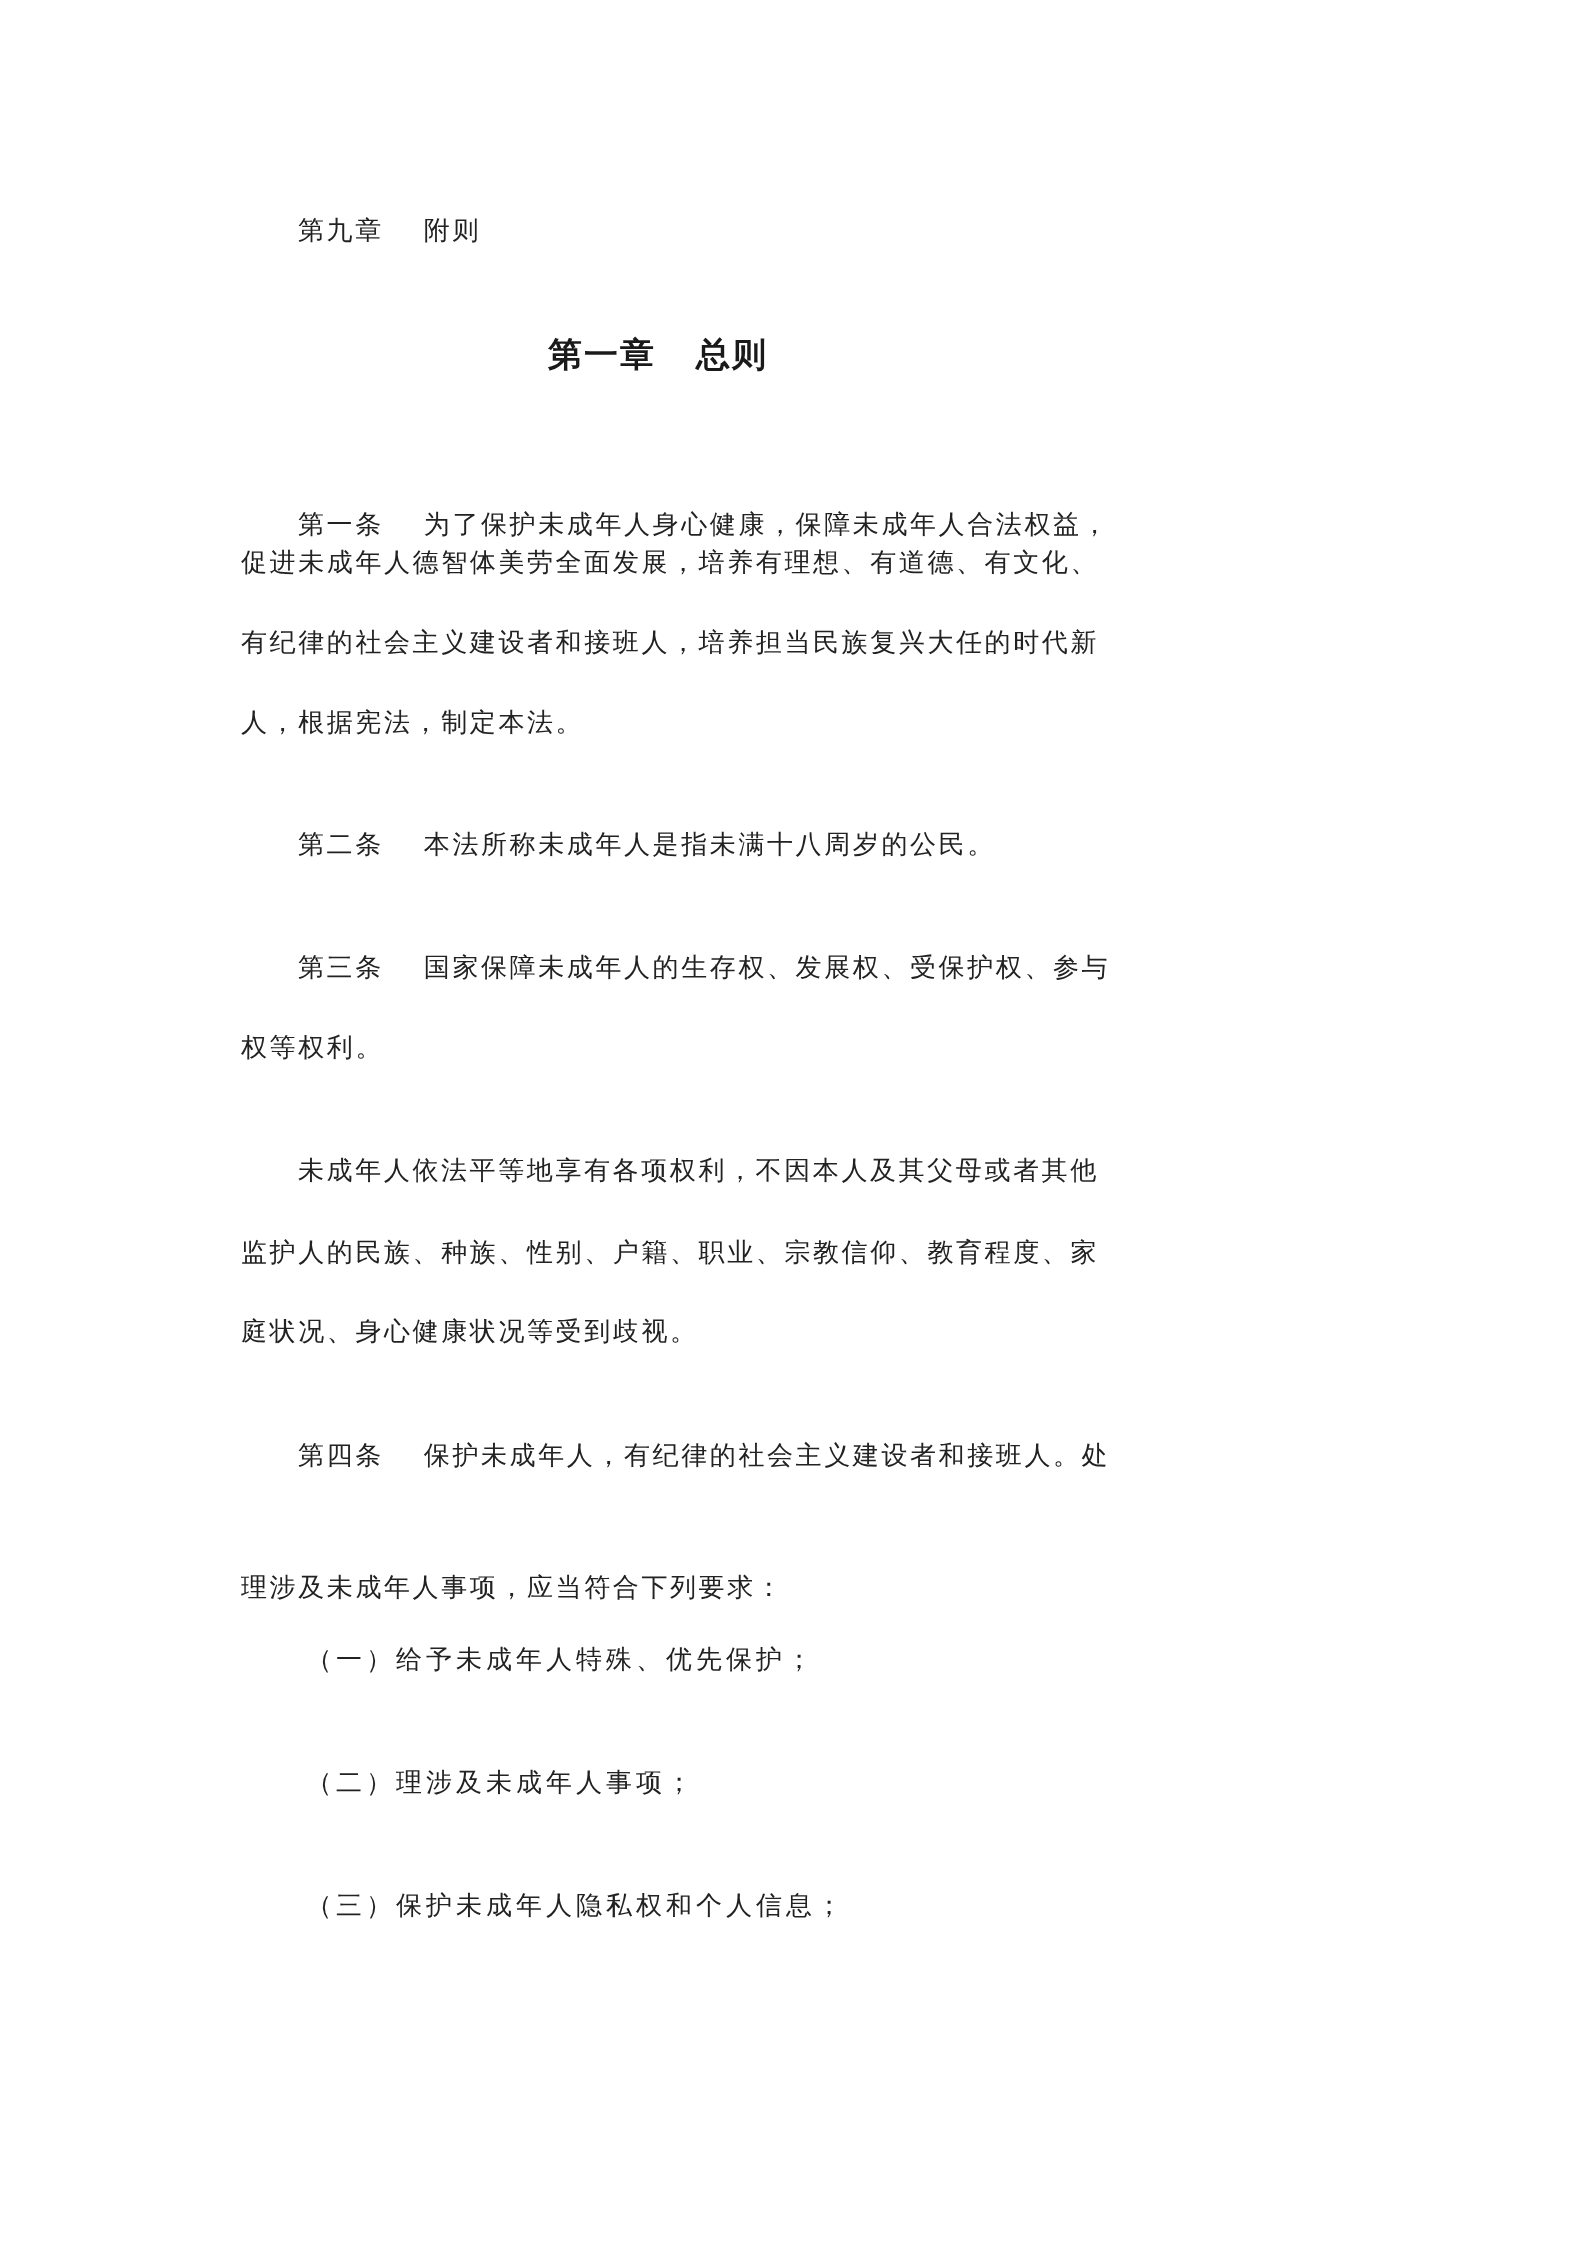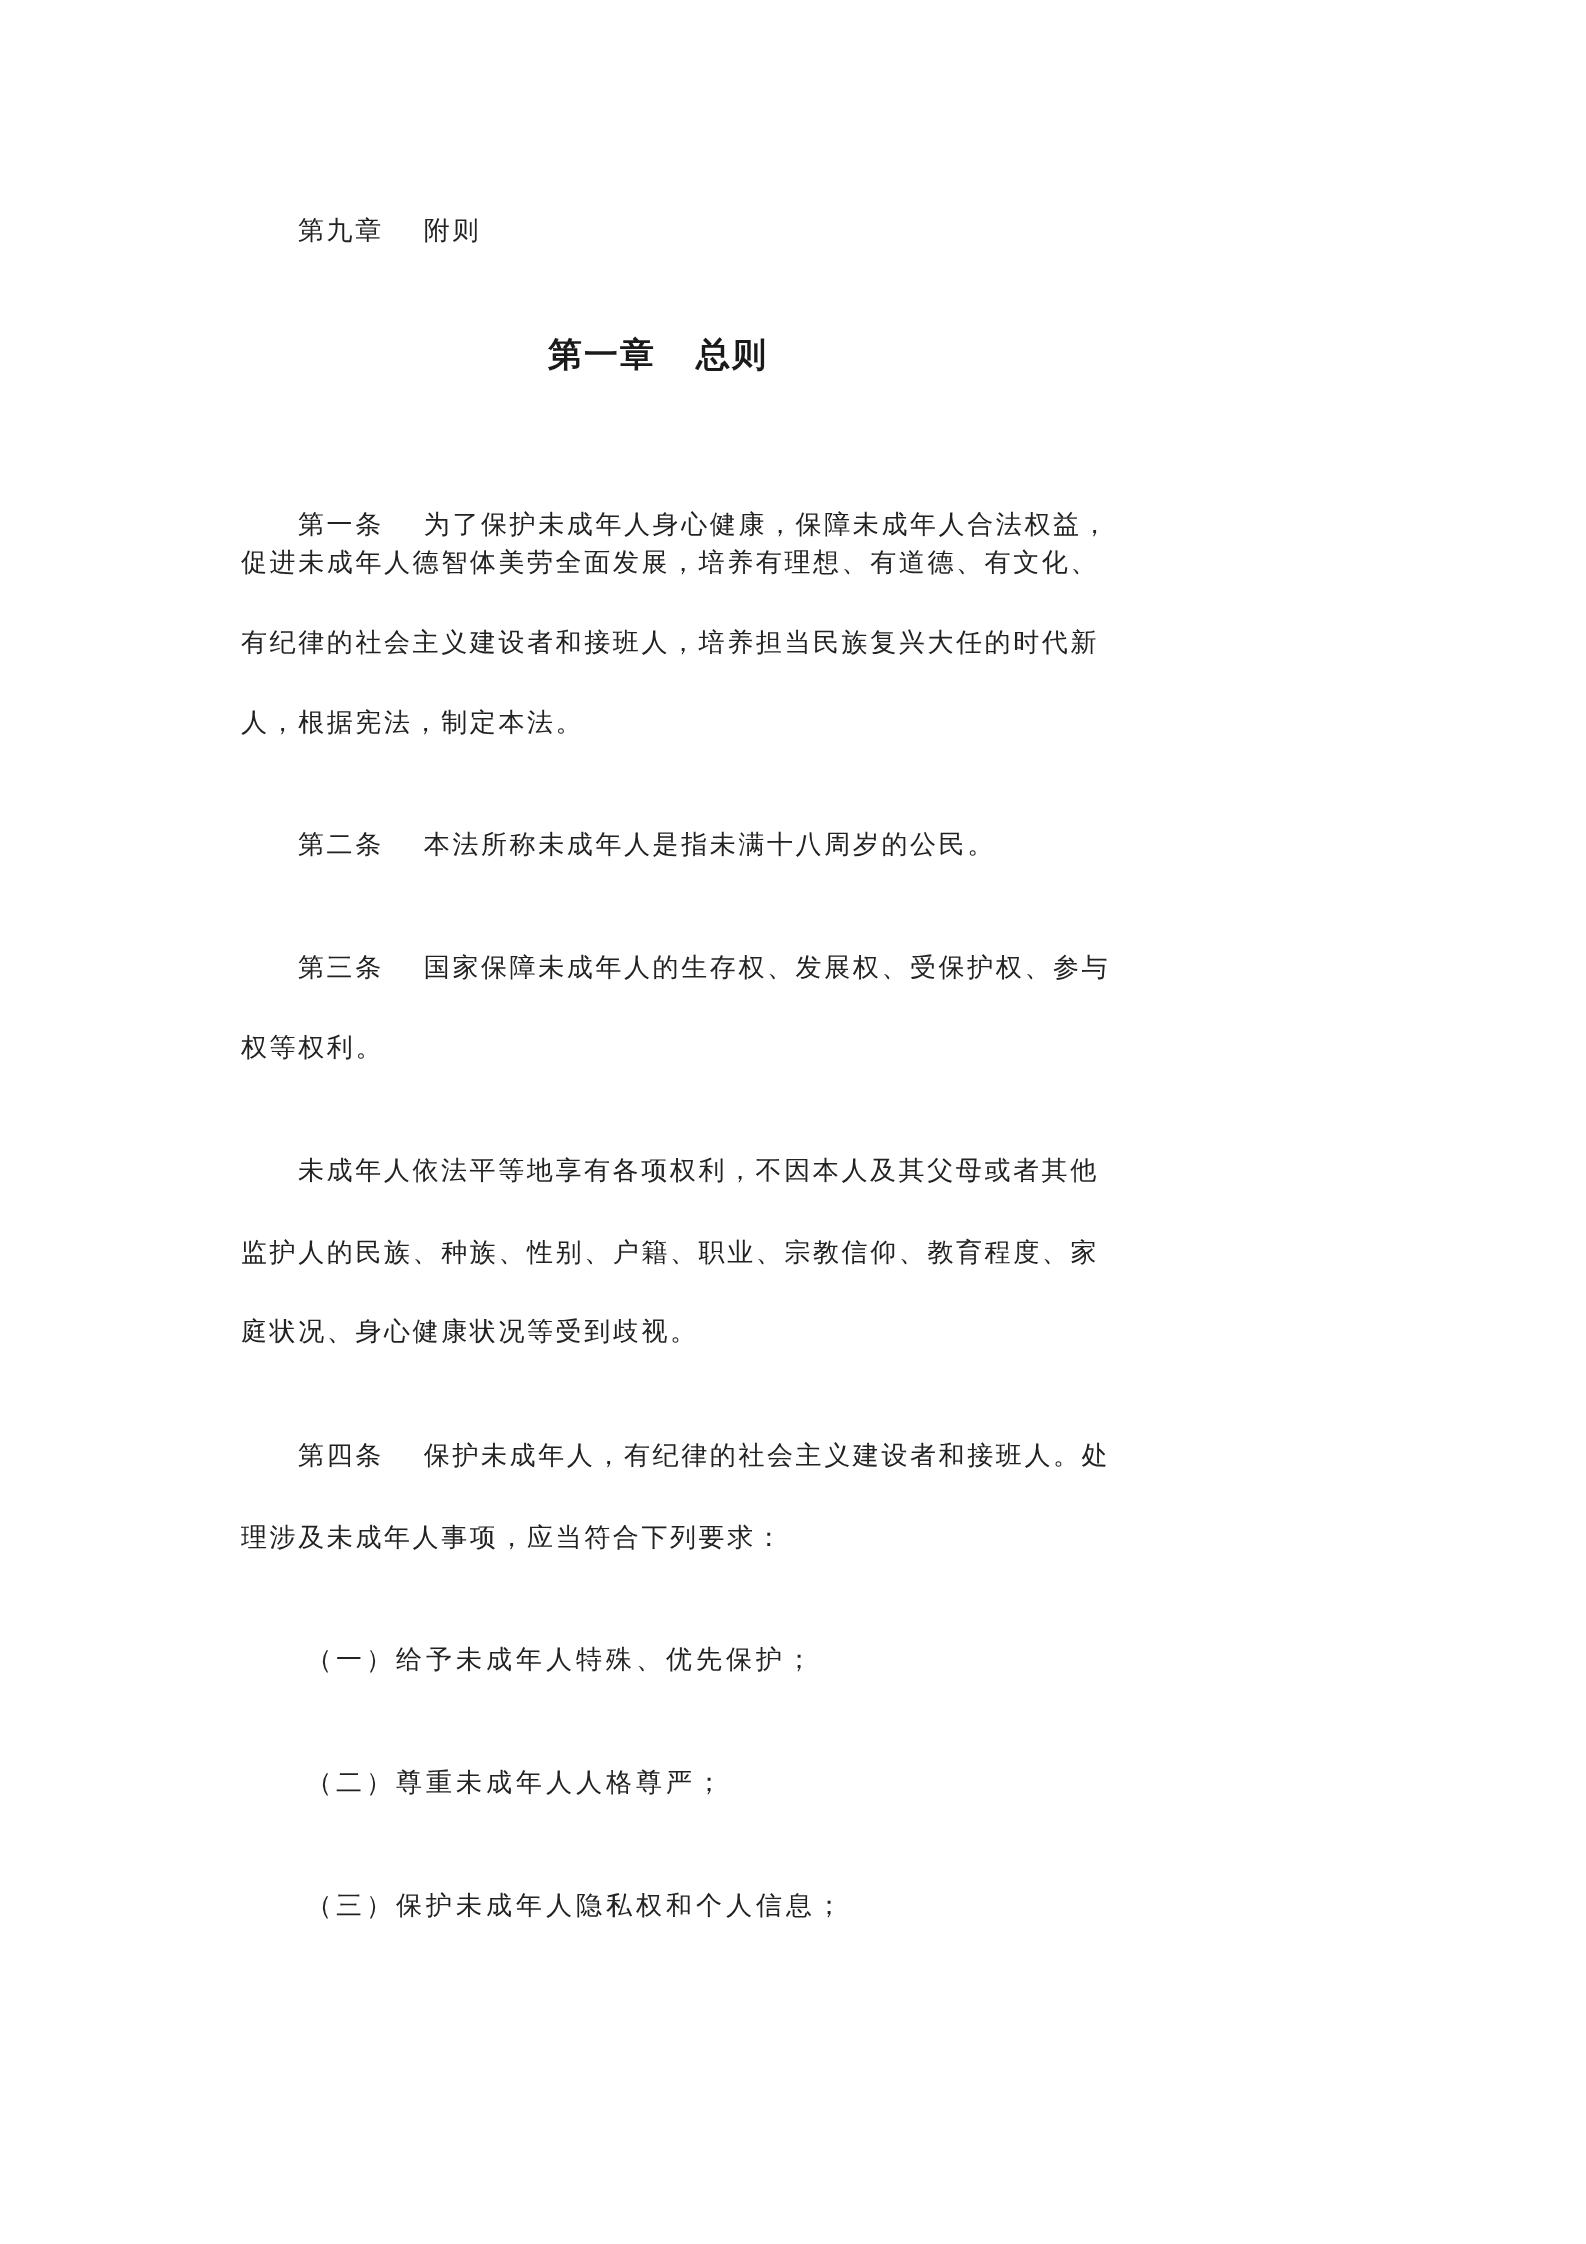--- a/index.html
+++ b/index.html
@@ -78,19 +78,19 @@
   </div>
   <div class="line" style="top:1025px;">权等权利。</div>
 
   <div class="line indent" style="top:1148px;">未成年人依法平等地享有各项权利，不因本人及其父母或者其他</div>
   <div class="line" style="top:1230px;">监护人的民族、种族、性别、户籍、职业、宗教信仰、教育程度、家</div>
   <div class="line" style="top:1310px;font-family:Liberation Serif, serif;">庭状况、身心健康状况等受到歧视。</div>
 
   <div class="line indent" style="top:1433px;">
     <span>第四条</span><span class="gap"></span><span>保护未成年人，有纪律的社会主义建设者和接班人。处</span>
   </div>
-  <div class="line" style="top:1515px;">理涉及未成年人事项，应当符合下列要求：</div>
+  <div class="line" style="top:1566px;font-family:Liberation Serif, serif;">理涉及未成年人事项，应当符合下列要求：</div>
 
   <div class="line list-item" style="top:1637px;">（一）给予未成年人特殊、优先保护；</div>
-  <div class="line list-item" style="top:1760px;">（二）尊重未成年人人格尊严；</div>
+  <div class="line list-item" style="top:1760px;">（二）理涉及未成年人事项；</div>
   <div class="line list-item" style="top:1883px;">（三）保护未成年人隐私权和个人信息；</div>
 
 </div>
 
 </body></html>

